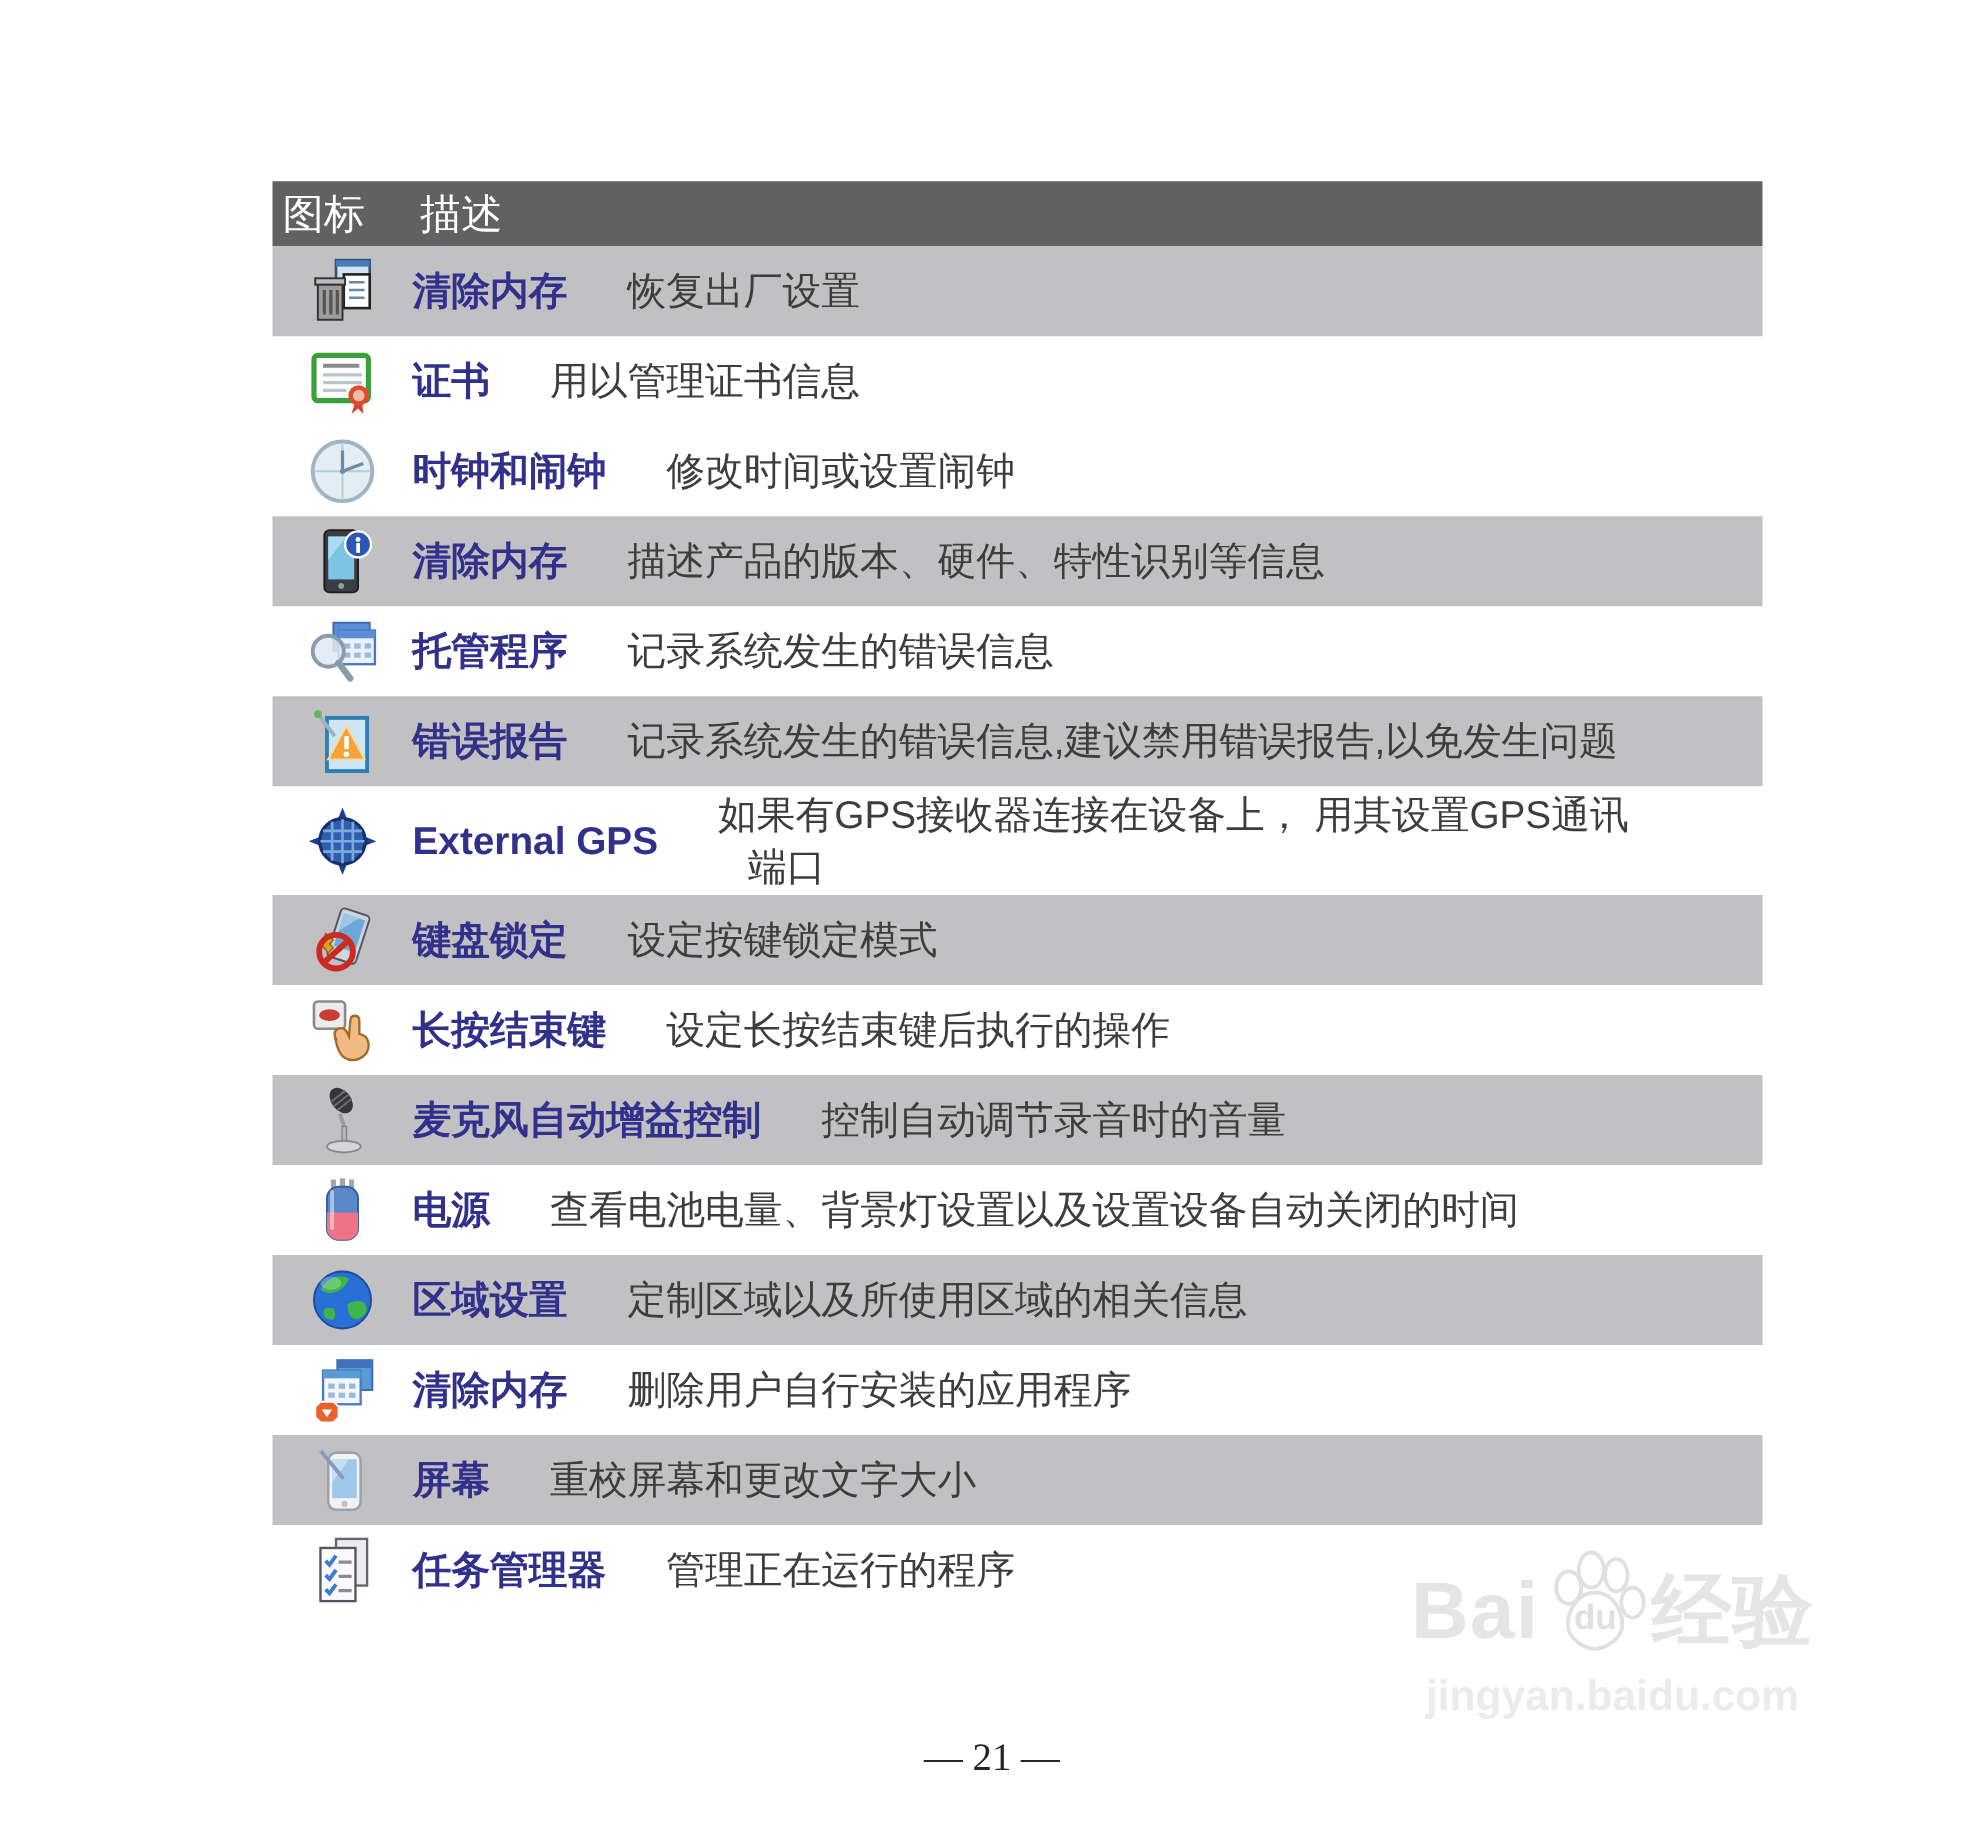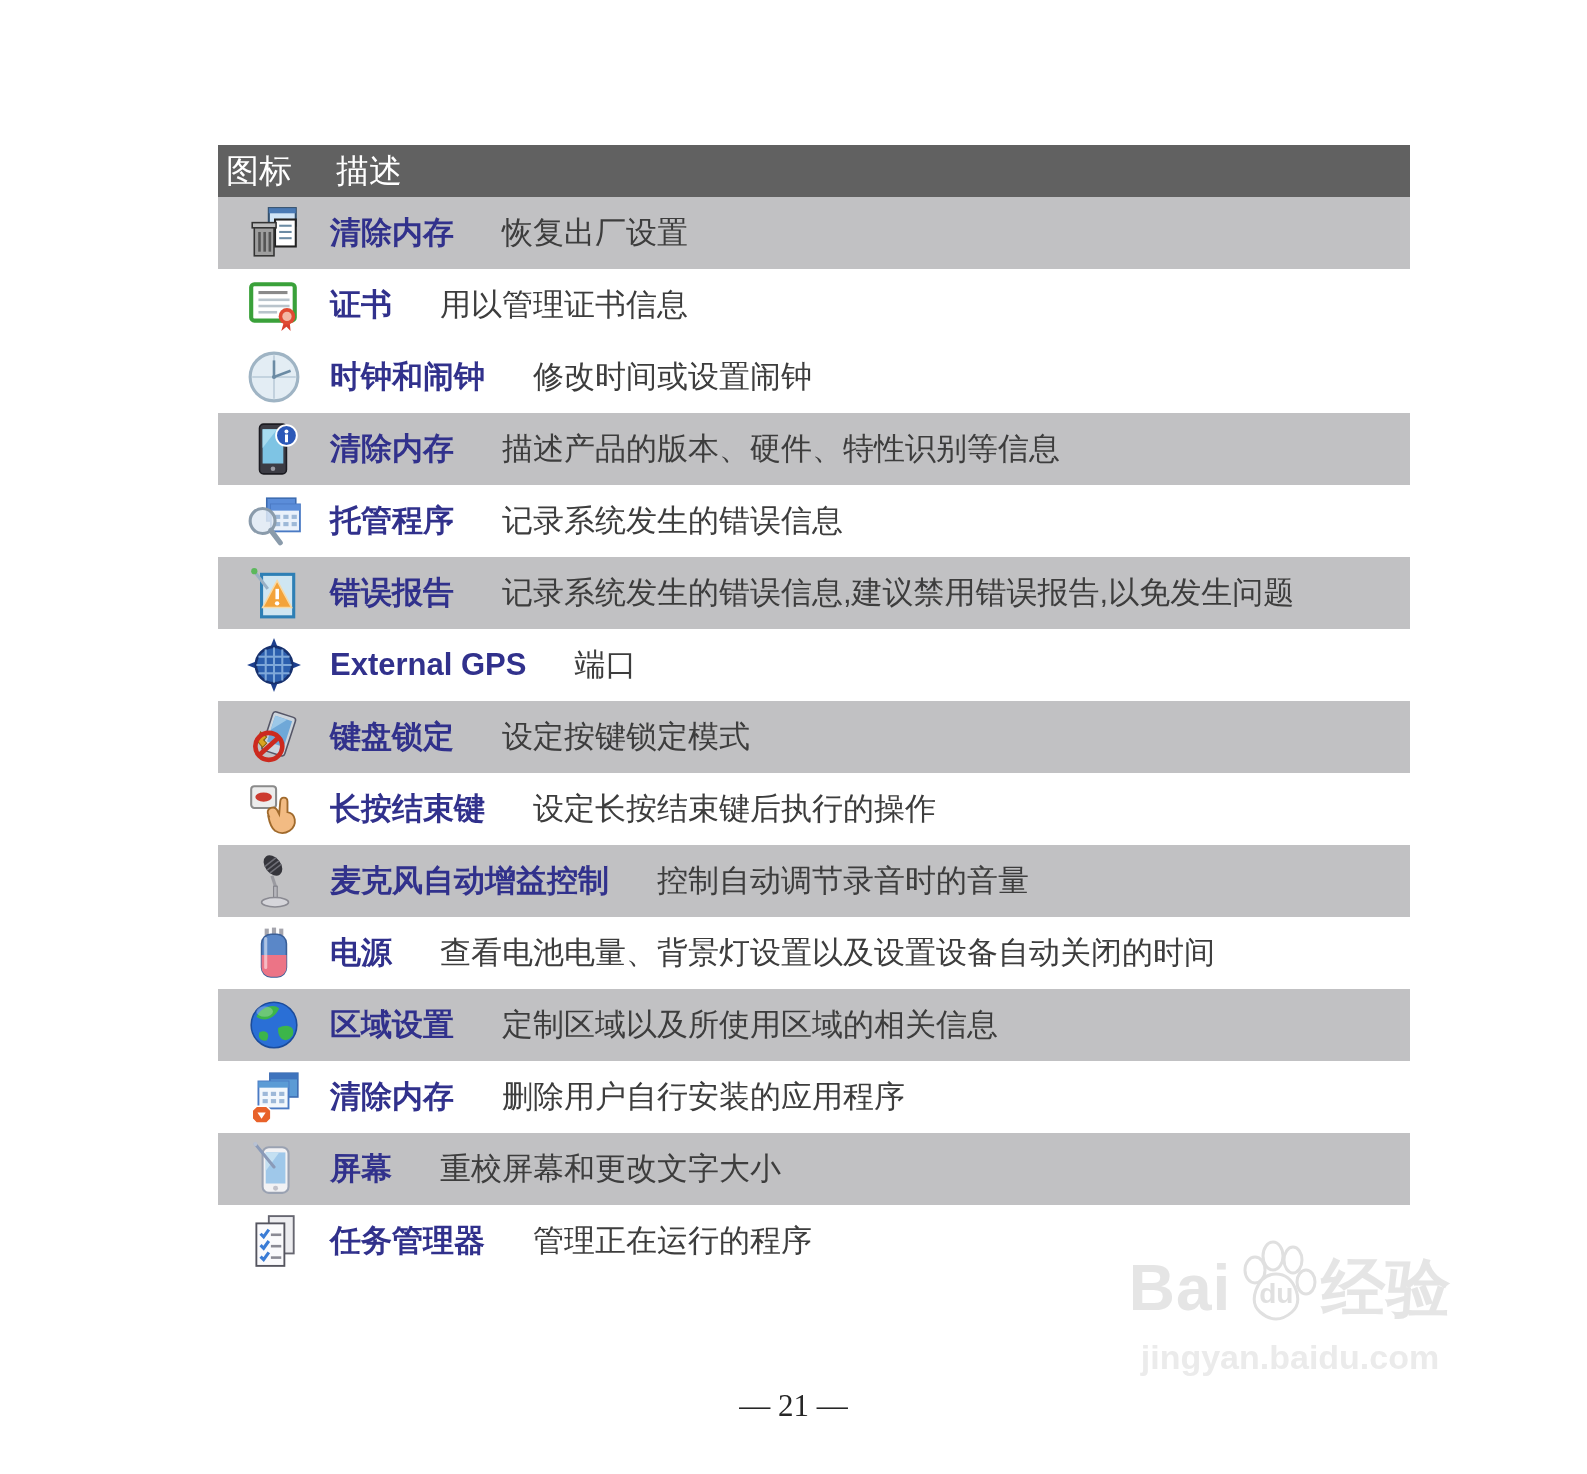--- a/index.html
+++ b/index.html
@@ -11,21 +11,21 @@
   .table-header {
     height:52px; background:#616161; color:#ffffff;
     display:flex; align-items:center; font-size:33px;
   }
   .col-icon { margin-left:8px; width:110px; }
   .row { display:flex; align-items:center; min-height:68px; padding:2px 0; }
   .row.shaded { background:#c1c1c3; }
   .icon-cell { flex:0 0 112px; width:112px; display:flex; justify-content:center; align-items:center; }
   .term { font-weight:bold; color:#31318c; font-size:31px; white-space:nowrap; }
   .desc { color:#3d3d3d; font-size:31px; margin-left:48px; line-height:1.34; }
-  .desc .line2 { display:block; }
+  .desc .line2 { display:block;margin-left:24px; }
   .page-number {
     position:absolute; top:1388px; left:0; width:100%; text-align:center;
     font-family:"Liberation Serif", serif; font-size:31px; color:#262626;
   }
   .watermark {
     position:absolute; left:1105px; top:1240px; width:370px; text-align:center;
     color:#e5e5e5; user-select:none;
   }
   .wm-brand { display:flex; align-items:center; justify-content:center; }
   .wm-bai, .wm-cn { font-weight:bold; font-size:64px; letter-spacing:1px; color:#e5e5e5; }
@@ -162,21 +162,21 @@
           <circle cx="27" cy="27" r="17.5" fill="#2c5fae" stroke="#16306e" stroke-width="2.5"></circle>
           <line x1="27" y1="10" x2="27" y2="44" stroke="#7fa8d9" stroke-width="2"></line>
           <line x1="19" y1="12" x2="19" y2="42" stroke="#7fa8d9" stroke-width="2"></line>
           <line x1="35" y1="12" x2="35" y2="42" stroke="#7fa8d9" stroke-width="2"></line>
           <line x1="10" y1="27" x2="44" y2="27" stroke="#7fa8d9" stroke-width="2"></line>
           <line x1="12" y1="19" x2="42" y2="19" stroke="#7fa8d9" stroke-width="2"></line>
           <line x1="12" y1="35" x2="42" y2="35" stroke="#7fa8d9" stroke-width="2"></line>
         </svg>
       </span>
       <span class="term">External GPS</span>
-      <span class="desc"><span class="line2">端口</span></span>
+      <span class="desc"><span>如果有GPS接收器连接在设备上， 用其设置GPS通讯</span><span class="line2">端口</span></span>
     </div>
 
     <div class="row shaded">
       <span class="icon-cell">
         <svg width="56" height="56" viewBox="0 0 54 54">
           <g transform="rotate(18 30 24)">
             <rect x="20" y="4" width="23" height="39" rx="3" fill="#cdd5dd" stroke="#555566" stroke-width="1.5"></rect>
             <rect x="23" y="8" width="17" height="26" fill="#6fa8d8"></rect>
             <polygon points="23,8 35,8 23,22" fill="#9cc8e8"></polygon>
           </g>

